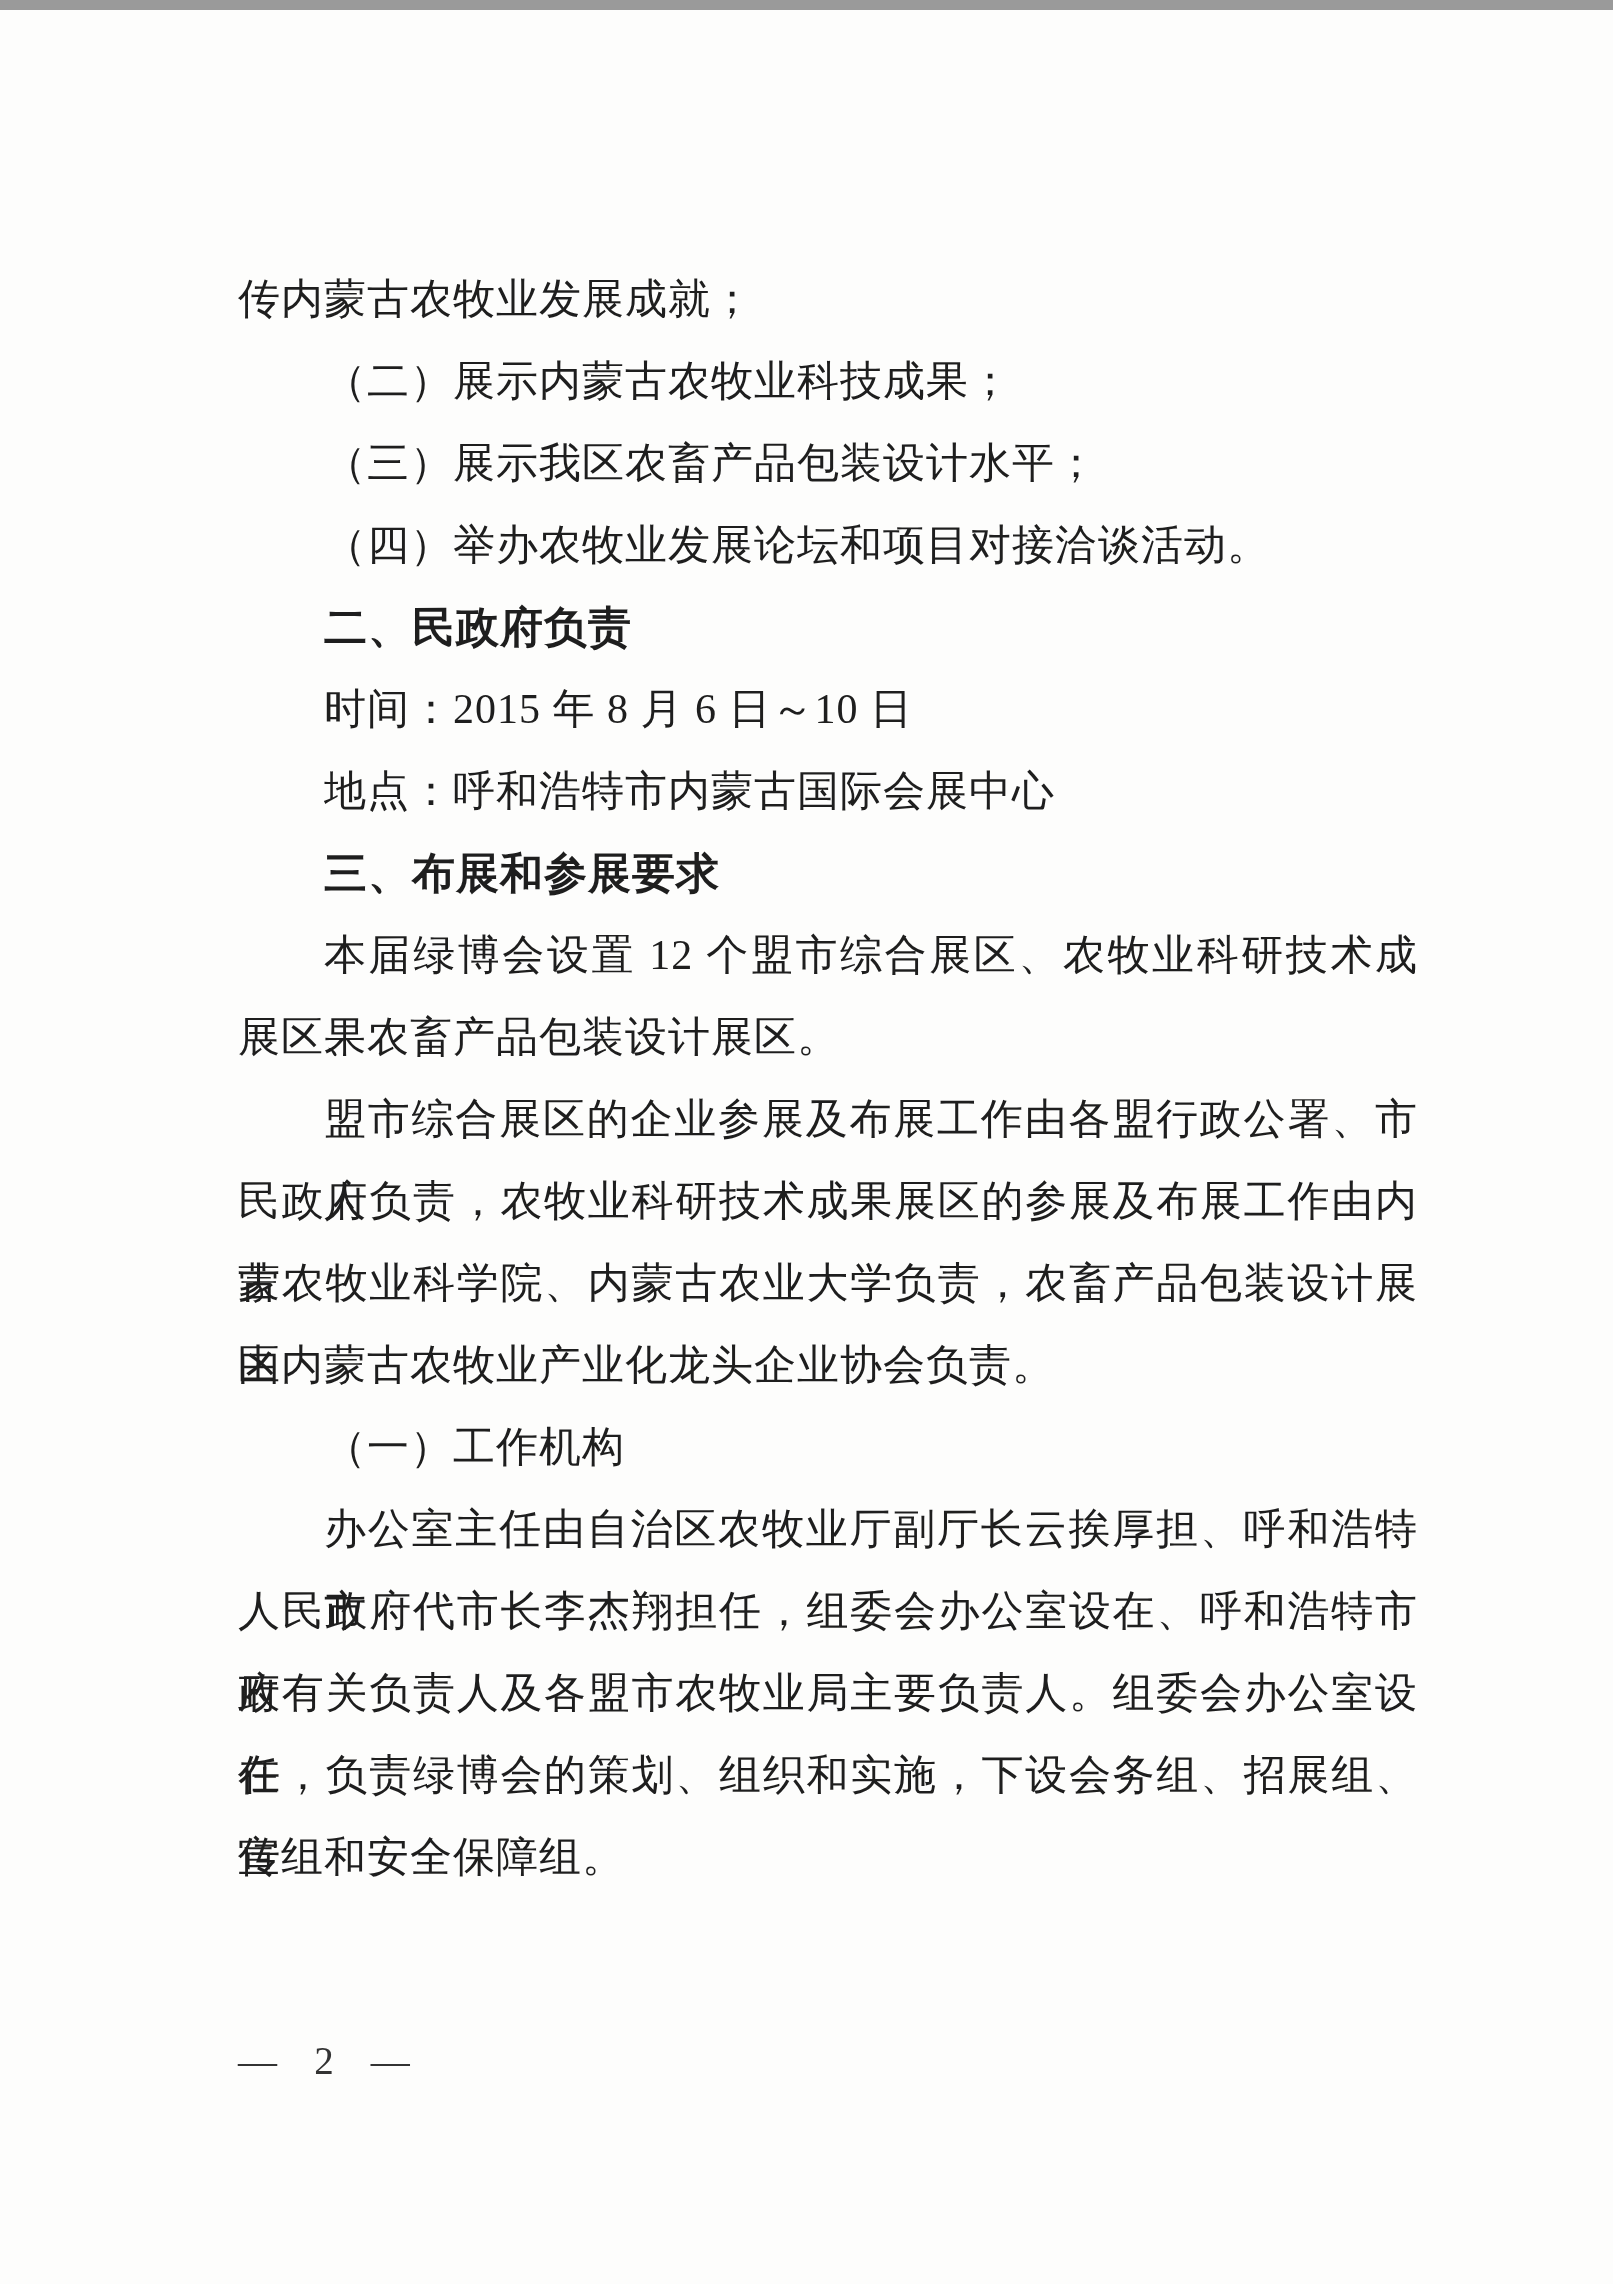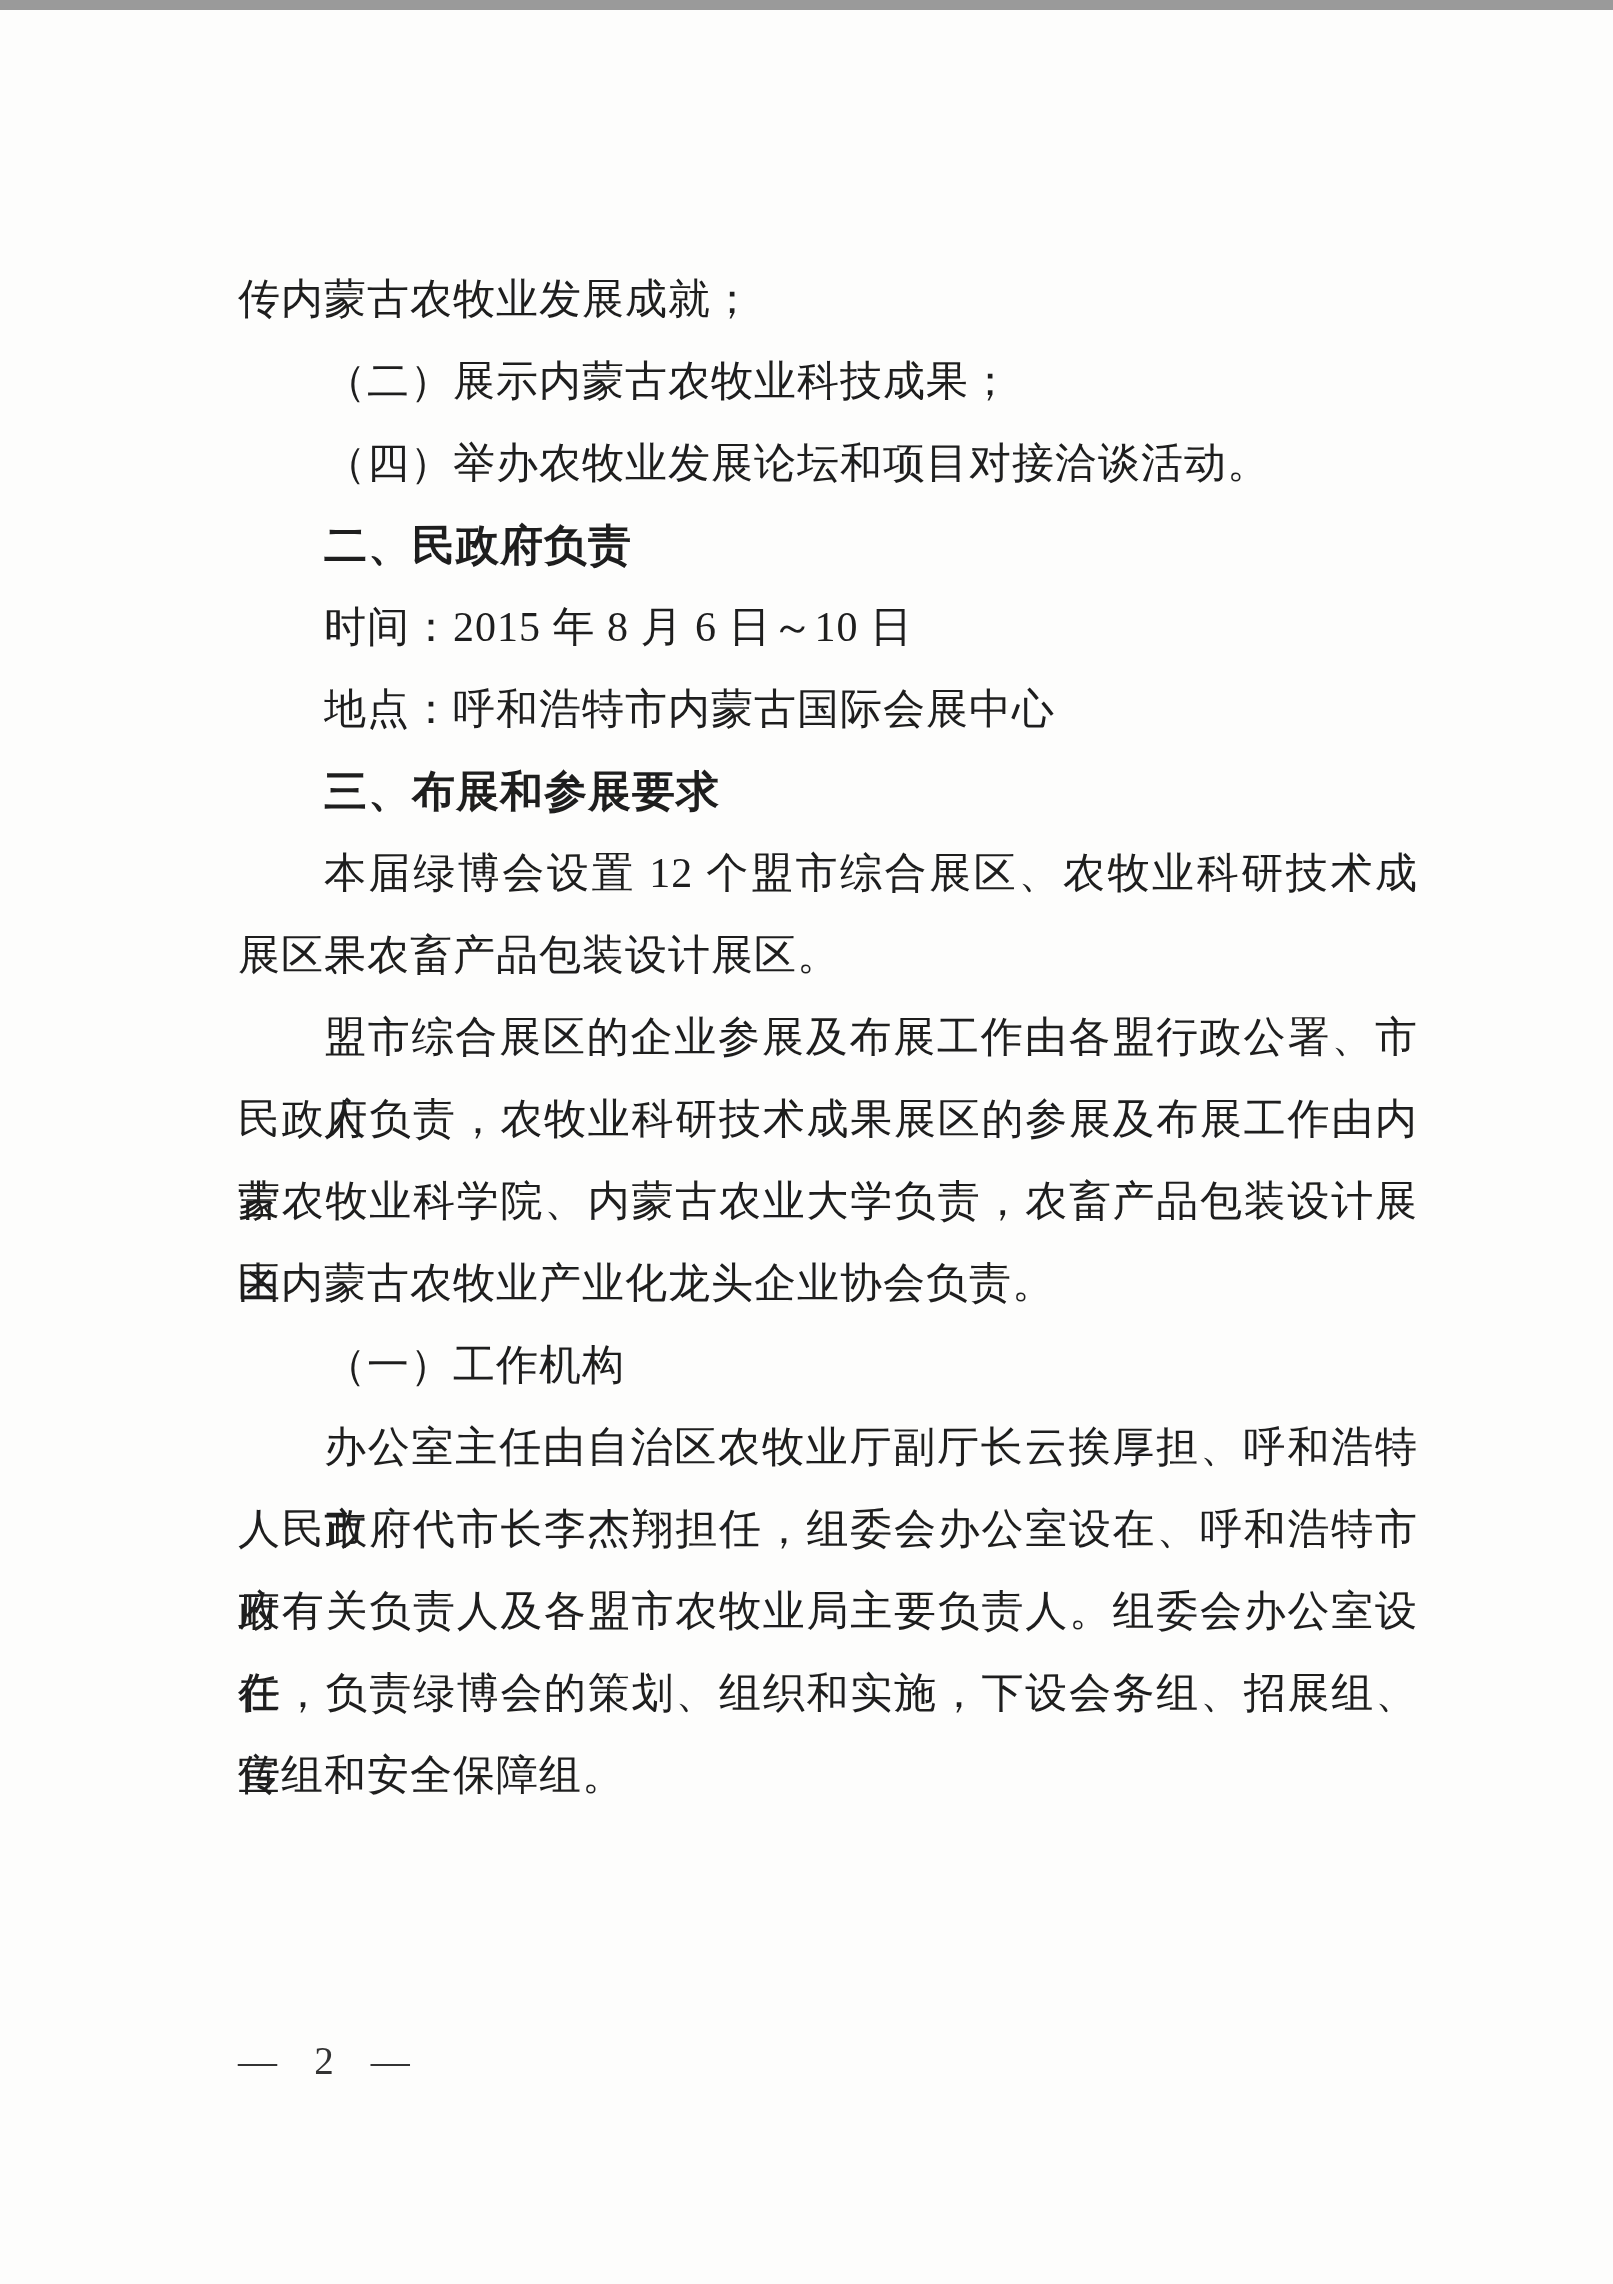--- a/index.html
+++ b/index.html
@@ -53,20 +53,21 @@
     color: #333;
   }
 </style>
 </head>
 <body>
 
 <div class="page">
   <div class="text-block">
     <div class="line">传内蒙古农牧业发展成就；</div>
     <div class="line indent">（二）展示内蒙古农牧业科技成果；</div>
+    <div class="line indent">（三）展示我区农畜产品包装设计水平；</div>
     <div class="line indent">（四）举办农牧业发展论坛和项目对接洽谈活动。</div>
     <div class="line indent heading">二、民政府负责</div>
     <div class="line indent">时间：2015 年 8 月 6 日～10 日</div>
     <div class="line indent">地点：呼和浩特市内蒙古国际会展中心</div>
     <div class="line indent heading">三、布展和参展要求</div>
     <div class="line indent j">本届绿博会设置 12 个盟市综合展区、农牧业科研技术成果</div>
     <div class="line">展区、农畜产品包装设计展区。</div>
     <div class="line indent j">盟市综合展区的企业参展及布展工作由各盟行政公署、市人</div>
     <div class="line j">民政府负责，农牧业科研技术成果展区的参展及布展工作由内蒙</div>
     <div class="line j">古农牧业科学院、内蒙古农业大学负责，农畜产品包装设计展区</div>

